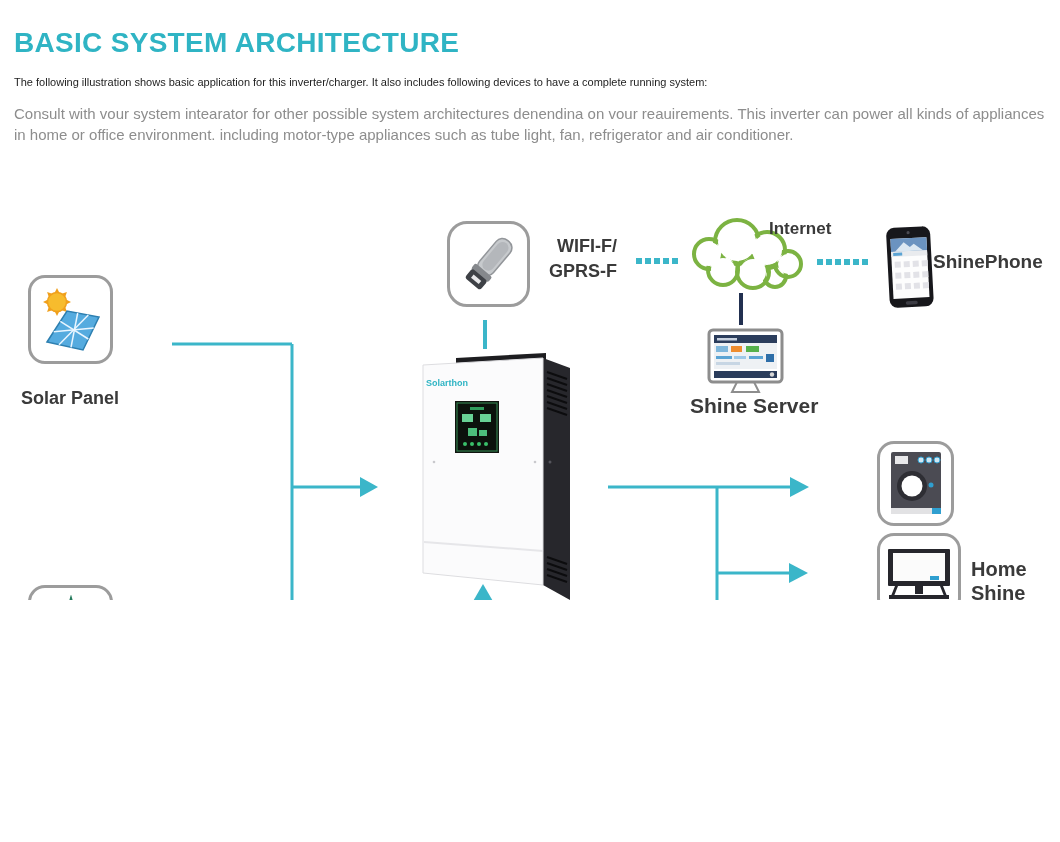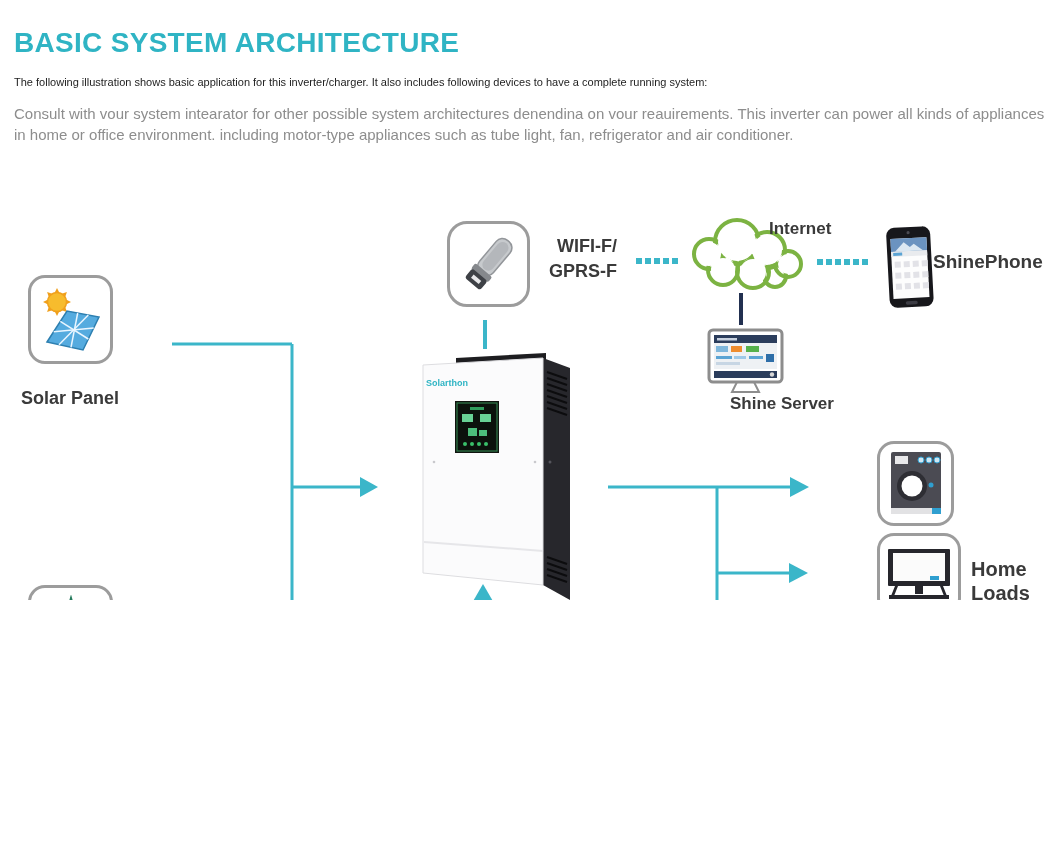--- a/index.html
+++ b/index.html
@@ -191,21 +191,21 @@
     <rect x="28" y="18" width="11" height="6" fill="#ef8d2f"></rect>
     <rect x="43" y="18" width="13" height="6" fill="#56b14b"></rect>
     <rect x="63" y="26" width="8" height="8" fill="#2e6ea8"></rect>
     <rect x="13" y="28" width="16" height="3" fill="#5ba4d4"></rect>
     <rect x="31" y="28" width="12" height="3" fill="#9fc9e8"></rect>
     <rect x="46" y="28" width="14" height="3" fill="#5ba4d4"></rect>
     <rect x="13" y="34" width="24" height="3" fill="#c7d6e4"></rect>
     <rect x="11" y="43" width="63" height="7" fill="#2b3d5c"></rect>
     <circle cx="69" cy="46.5" r="2.2" fill="#d8d8d8"></circle>
   </svg>
-  <div class="lbl" style="left:690px;top:394px;font-size:17px;margin-left:40px;">Shine Server</div>
+  <div class="lbl" style="left:690px;top:394px;font-size:21px;">Shine Server</div>
 
   <svg class="overlay" style="left:398px;top:352px;" width="185" height="262" viewBox="0 0 185 262">
     <polygon points="58,6 148,1 148,10 58,15" fill="#1d1d20"></polygon>
     <polygon points="145,6 172,16 172,248 145,233" fill="#27272c"></polygon>
     <g stroke="#0c0c0e" stroke-width="2">
       <line x1="149" y1="20" x2="169" y2="27"></line>
         <line x1="149" y1="26" x2="169" y2="33"></line>
       <line x1="149" y1="32" x2="169" y2="39"></line>
         <line x1="149" y1="38" x2="169" y2="45"></line>
       <line x1="149" y1="44" x2="169" y2="51"></line>
@@ -285,16 +285,16 @@
       <rect x="10" y="3" width="38" height="64" rx="1" fill="#ffffff" stroke="#a2a6aa" stroke-width="2"></rect>
       <line x1="27" y1="3" x2="27" y2="67" stroke="#a2a6aa" stroke-width="1.5"></line>
       <rect x="23" y="10" width="4" height="44" fill="#41454b"></rect>
       <rect x="13" y="17" width="8" height="5" fill="#41454b"></rect>
       <rect x="12" y="67" width="34" height="4" fill="#8e9296"></rect>
     </svg>
   </div>
 
   <div class="lbl" style="left:971px;top:557px;font-size:20px;line-height:24px;">
     <div>Home</div>
-    <div>Loads</div>
+    <div>Shine</div>
   </div>
 
 </div>
 
 </body></html>

